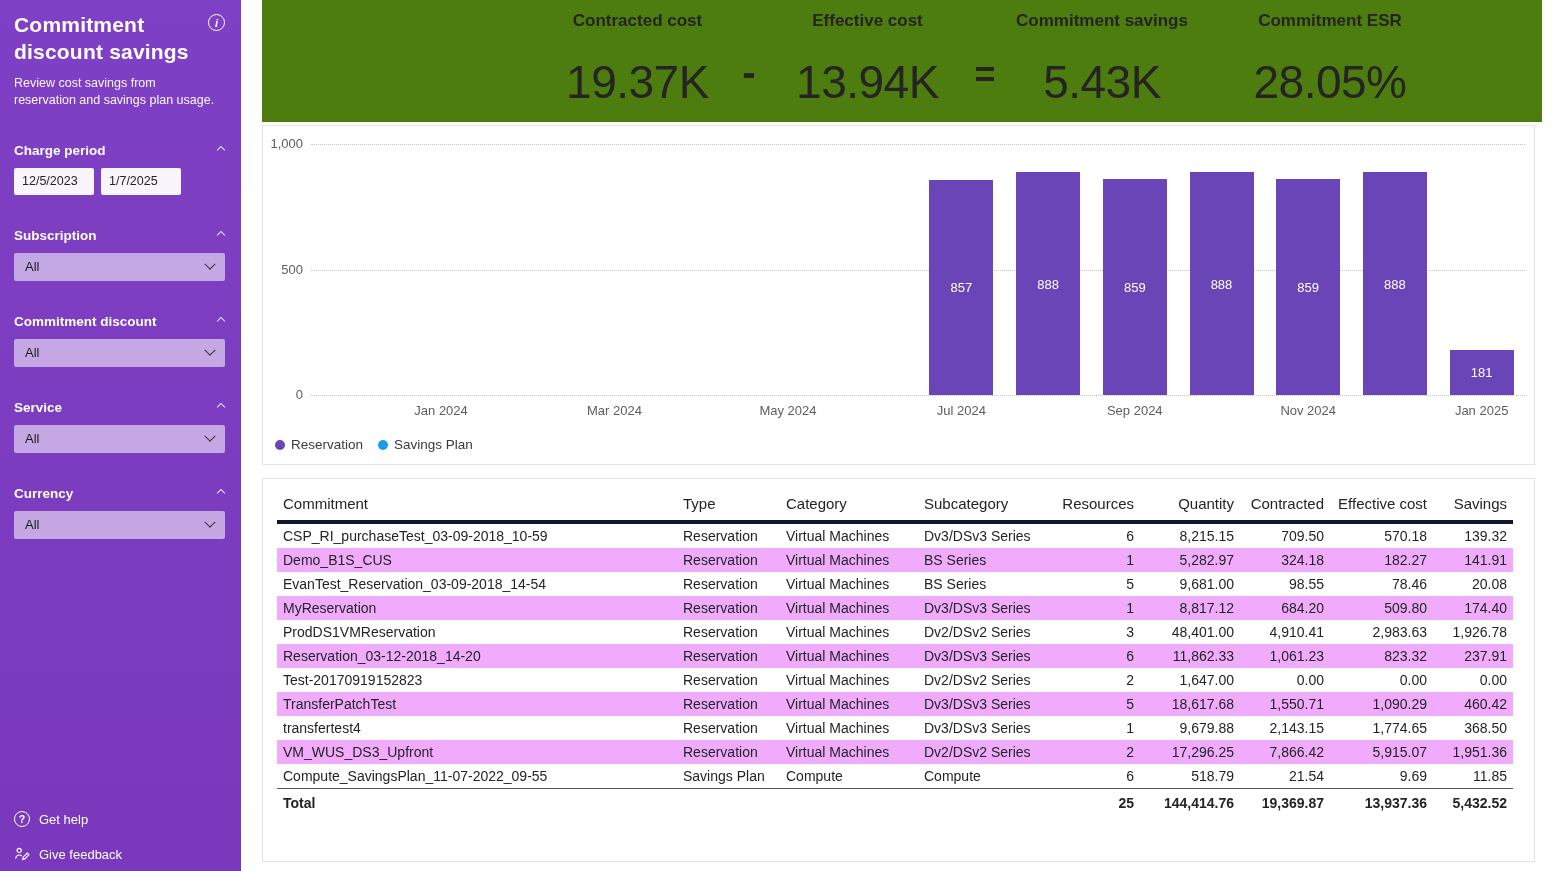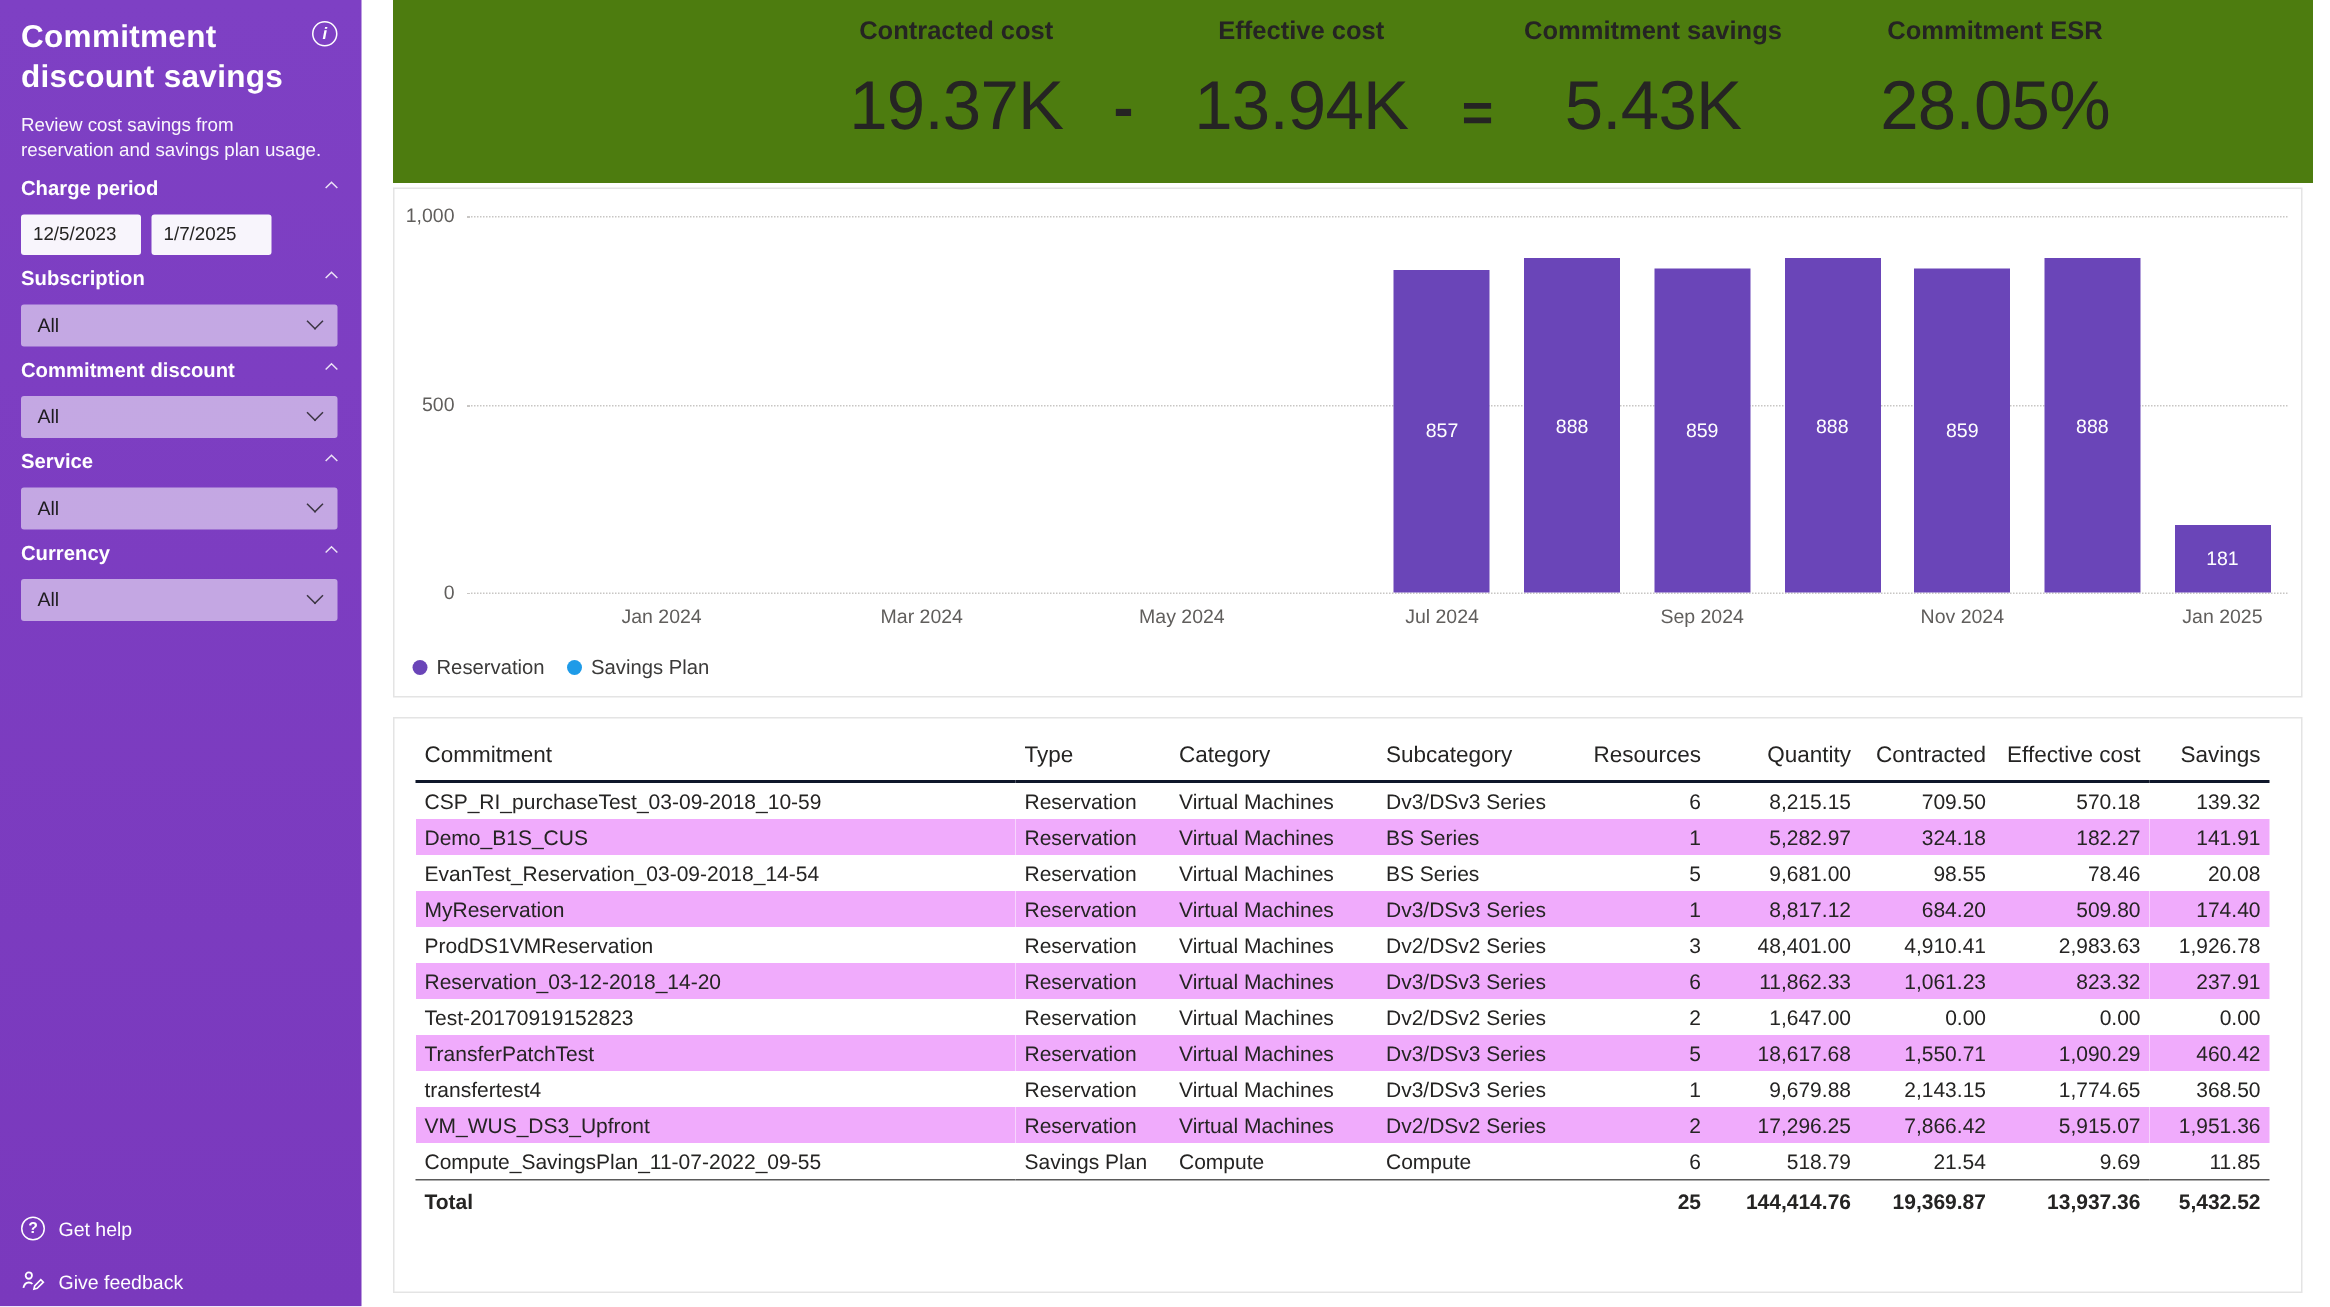--- a/index.html
+++ b/index.html
@@ -9,21 +9,21 @@
   
   .sidebar { position:absolute; left:0; top:0; width:241px; height:871px;
              background:linear-gradient(180deg,#7e40c4 0%, #7a39bd 100%); color:#fff; padding:12px 14px; }
   .sb-title-row { position:relative; padding-right:26px; }
   .sb-title { font-size:21px; font-weight:600; line-height:1.28; letter-spacing:.2px; }
   .info-icon { position:absolute; right:2px; top:2px; width:17px; height:17px; border:1.4px solid #fff;
                border-radius:50%; display:flex; align-items:center; justify-content:center;
                font-size:11px; font-style:italic; font-weight:700; cursor:pointer; }
   .sb-subtitle { margin-top:9px; font-size:12.5px; line-height:1.4; color:rgba(255,255,255,.96); width:206px; }
 
-  .slicer { margin-top:8px; }
+  .slicer { margin-top:33px; }
   .slicer-head { display:flex; align-items:center; justify-content:space-between; margin-bottom:10px; }
   .slicer-label { font-size:13.5px; font-weight:700; }
   .collapse-chevron { width:6px; height:6px; border-right:1.4px solid rgba(255,255,255,.85);
                       border-bottom:1.4px solid rgba(255,255,255,.85); transform:rotate(-135deg);
                       margin-right:3px; cursor:pointer; }
   .date-row { display:flex; gap:7px; }
   .date-box { width:80px; height:27px; background:rgba(255,255,255,.95); border-radius:2px;
               color:#252423; font-size:12.5px; display:flex; align-items:center; padding-left:8px; cursor:text; }
   .dropdown { width:211px; height:28px; background:rgba(255,255,255,.55); border-radius:2px;
               display:flex; align-items:center; padding:0 11px; cursor:pointer; }
@@ -35,21 +35,21 @@
                  font-size:13px; color:#fff; cursor:pointer; }
   .footer-help { bottom:44px; }
   .footer-feedback { bottom:9px; }
   .circle-icon { width:16px; height:16px; border:1.3px solid #fff; border-radius:50%;
                  display:flex; align-items:center; justify-content:center; font-size:10.5px; font-weight:700; }
 
   
   .kpis { position:absolute; left:262px; top:0; width:1280px; height:122px; background:#4d7c0f; }
   .kpi { position:absolute; top:11px; text-align:center; white-space:nowrap; }
   .kpi-label { font-size:17px; font-weight:600; color:#252423; }
-  .kpi-value { font-size:46px; font-weight:300; color:#252423; margin-top:12px; letter-spacing:-.5px; }
+  .kpi-value { font-size:46px; font-weight:300; color:#252423; margin-top:24px; letter-spacing:-.5px; }
   .op { position:absolute; top:50px; font-size:40px; font-weight:700; color:#252423; text-align:center; }
   .kpi-contracted { left:278px; width:195px; }
   .op-minus      { left:472px; width:30px; }
   .kpi-effective { left:508px; width:195px; }
   .op-equals     { left:706px; width:34px; top:54px; font-size:36px; }
   .kpi-savings   { left:732px; width:216px; }
   .kpi-esr       { left:958px; width:220px; }
 
   
   .card { position:absolute; left:262px; width:1273px; background:#fff; border:1px solid #e4e4e4; }
@@ -65,21 +65,21 @@
   .bar-label { position:absolute; top:50%; left:0; width:100%; transform:translateY(-50%);
                text-align:center; color:#fff; font-size:13px; }
   .legend { position:absolute; left:12px; top:311px; display:flex; gap:15px; align-items:center; }
   .legend-item { display:flex; align-items:center; gap:6px; cursor:pointer; }
   .legend-dot { width:10px; height:10px; border-radius:50%; }
   .legend-label { font-size:13.5px; color:#3b3a39; }
 
   
   .table-card table { border-collapse:collapse; table-layout:fixed; margin:10px 0 0 14px; }
   .table-card th { font-size:15px; font-weight:400; color:#252423; padding:6px 6px 8px;
-                   border-bottom:2px solid #0f172a; white-space:nowrap; overflow:hidden; cursor:pointer; }
+                   border-bottom:4px solid #0f172a; white-space:nowrap; overflow:hidden; cursor:pointer; }
   .table-card td { font-size:14px; color:#252423; padding:4px 6px; white-space:nowrap; overflow:hidden; }
   .table-card tr.alt { background:#f0abfc; }
   .table-card tr.total td { font-weight:700; border-top:1px solid #5a5a5a; padding-top:6px; }
   .table-card tbody tr { cursor:default; }
 </style>
 </head>
 <body>
 
 <div id="app">
 

